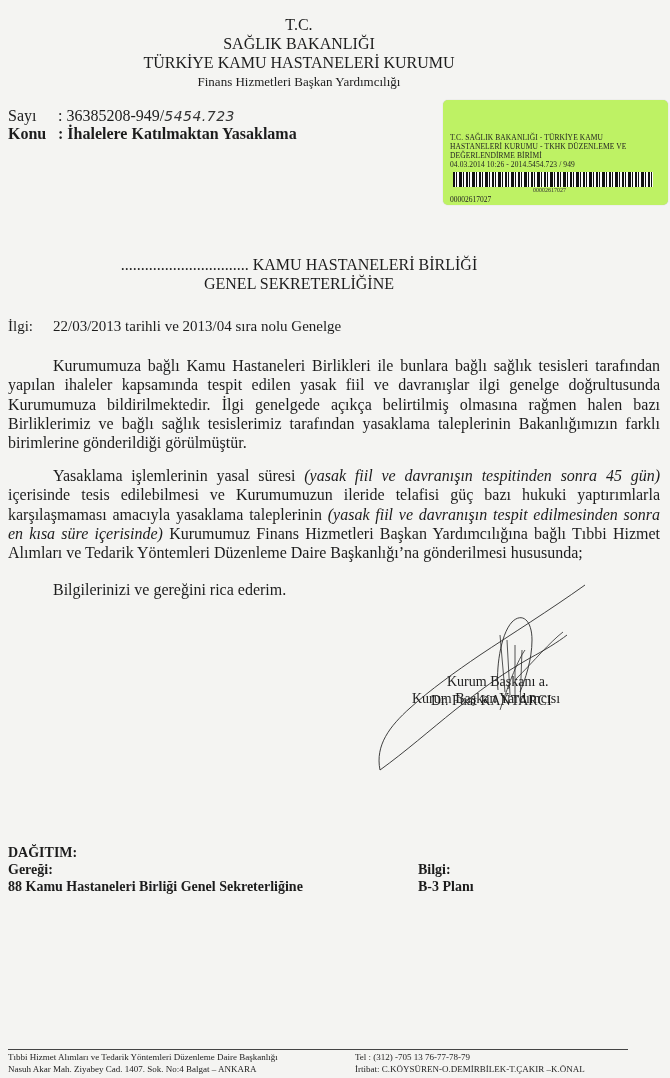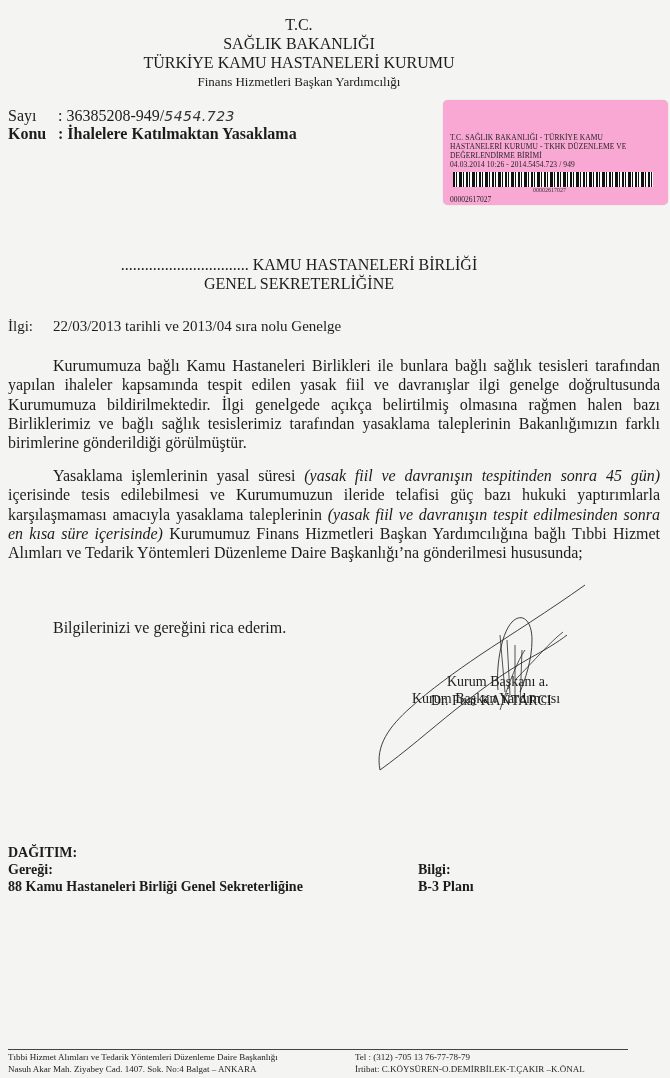--- a/index.html
+++ b/index.html
@@ -11,21 +11,21 @@
   }
   .abs { position: absolute; }
   .center { left: 0; width: 598px; text-align: center; }
   .hdr { font-size: 16px; line-height: 19px; }
   .meta-row { position: absolute; left: 8px; font-size: 16px; line-height: 19px; white-space: nowrap; }
   .meta-label { display: inline-block; width: 50px; }
   .hand { font-family: "DejaVu Sans", sans-serif; font-size: 14px; letter-spacing: 0.5px; color: #333; font-style: italic; margin-top: 24px; }
 
   .sticker {
     position: absolute; left: 443px; top: 100px; width: 225px; height: 105px;
-    background: #f9a8d4; border-radius: 5px;
+    background: #bef264; border-radius: 5px;
     box-shadow: 0 0 1px #bbb;
   }
   .sticker .st-text {
     position: absolute; left: 7px; top: 33px; width: 220px;
     font-size: 7.5px; line-height: 9px; letter-spacing: 0.1px; color: #222;
   }
   .sticker .barcode {
     position: absolute; left: 10px; top: 72px; width: 200px; height: 15px;
     background: repeating-linear-gradient(90deg,
       #111 0px, #111 2px, #fbfbfa 2px, #fbfbfa 3px,
@@ -81,21 +81,21 @@
 <div class="abs center addressee" style="top:274px;">GENEL SEKRETERLİĞİNE</div>
 
 <div class="abs" style="left:8px; top:317px; font-size:15px; line-height:19px; white-space:nowrap;">
   <span style="display:inline-block; width:45px;">İlgi:</span><span>22/03/2013 tarihli ve 2013/04 sıra nolu Genelge</span>
 </div>
 
 <p class="body-text indent" style="top:356px; margin:0;">Kurumumuza bağlı Kamu Hastaneleri Birlikleri ile bunlara bağlı sağlık tesisleri tarafından yapılan ihaleler kapsamında tespit edilen yasak fiil ve davranışlar ilgi genelge doğrultusunda Kurumumuza bildirilmektedir. İlgi genelgede açıkça belirtilmiş olmasına rağmen halen bazı Birliklerimiz ve bağlı sağlık tesislerimiz tarafından yasaklama taleplerinin Bakanlığımızın farklı birimlerine gönderildiği görülmüştür.</p>
 
 <p class="body-text indent" style="top:466px; margin:0;"><span>Yasaklama işlemlerinin yasal süresi </span><em>(yasak fiil ve davranışın tespitinden sonra 45 gün)</em><span> içerisinde tesis edilebilmesi ve Kurumumuzun ileride telafisi güç bazı hukuki yaptırımlarla karşılaşmaması amacıyla yasaklama taleplerinin </span><em>(yasak fiil ve davranışın tespit edilmesinden sonra en kısa süre içerisinde)</em><span> Kurumumuz Finans Hizmetleri Başkan Yardımcılığına bağlı Tıbbi Hizmet Alımları ve Tedarik Yöntemleri Düzenleme Daire Başkanlığı’na gönderilmesi hususunda;</span></p>
 
-<div class="abs" style="left:53px; top:580px; font-size:16px; line-height:19px;margin-top:38px;">Bilgilerinizi ve gereğini rica ederim.</div>
+<div class="abs" style="left:53px; top:580px; font-size:16px; line-height:19px;">Bilgilerinizi ve gereğini rica ederim.</div>
 
 <div class="sig" style="left:431px; top:692px;">Dr. Fuat KANTARCI</div>
 <div class="sig" style="left:447px; top:673px;">Kurum Başkanı a.</div>
 <div class="sig" style="left:412px; top:690px;">Kurum Başkan Yardımcısı</div>
 
 <svg class="signature-svg" viewBox="0 0 240 210">
   <path d="M225 5 C 190 30, 150 55, 120 75 C 95 92, 70 110, 50 128 C 30 146, 15 165, 20 190 C 45 172, 70 150, 95 130 C 118 112, 140 95, 170 78 C 185 70, 198 62, 207 55" fill="none" stroke="#2a2a2a" stroke-width="0.9"></path>
   <path d="M138 110 C 136 90, 140 55, 152 42 C 162 32, 172 40, 172 60 C 172 80, 165 100, 160 112" fill="none" stroke="#2a2a2a" stroke-width="0.9"></path>
   <path d="M145 112 L 140 55 M 150 115 L 147 60 M 155 118 L 155 65 M 160 125 L 162 70" fill="none" stroke="#2a2a2a" stroke-width="0.8"></path>
   <path d="M140 130 C 150 100, 158 80, 165 70" fill="none" stroke="#2a2a2a" stroke-width="0.8"></path>

